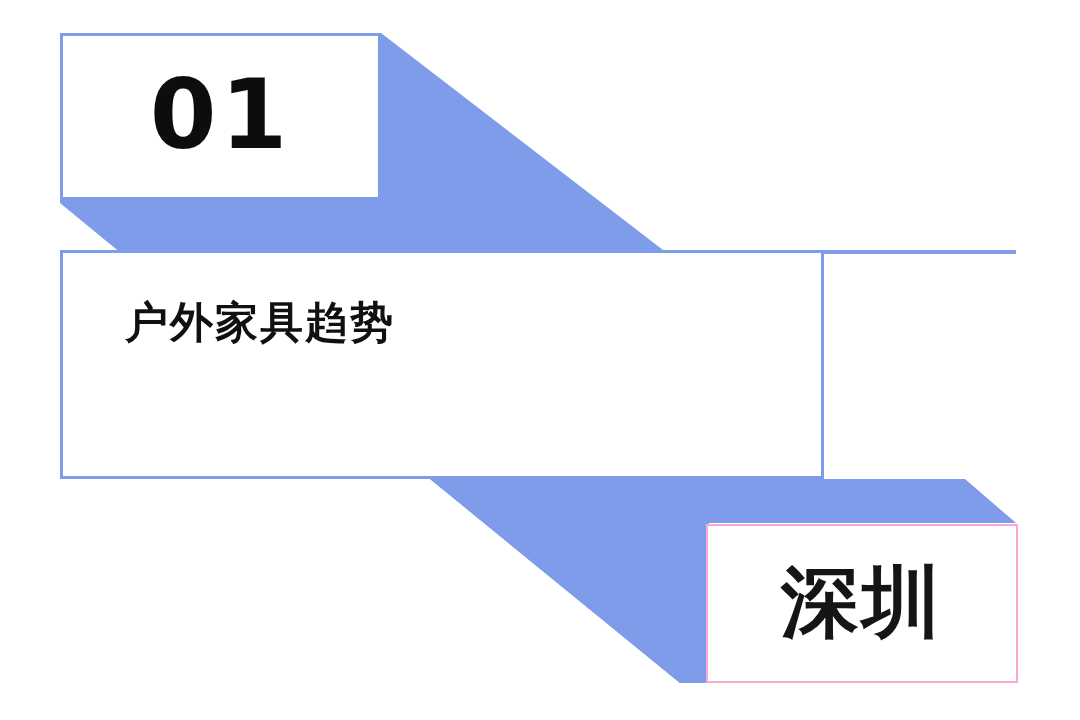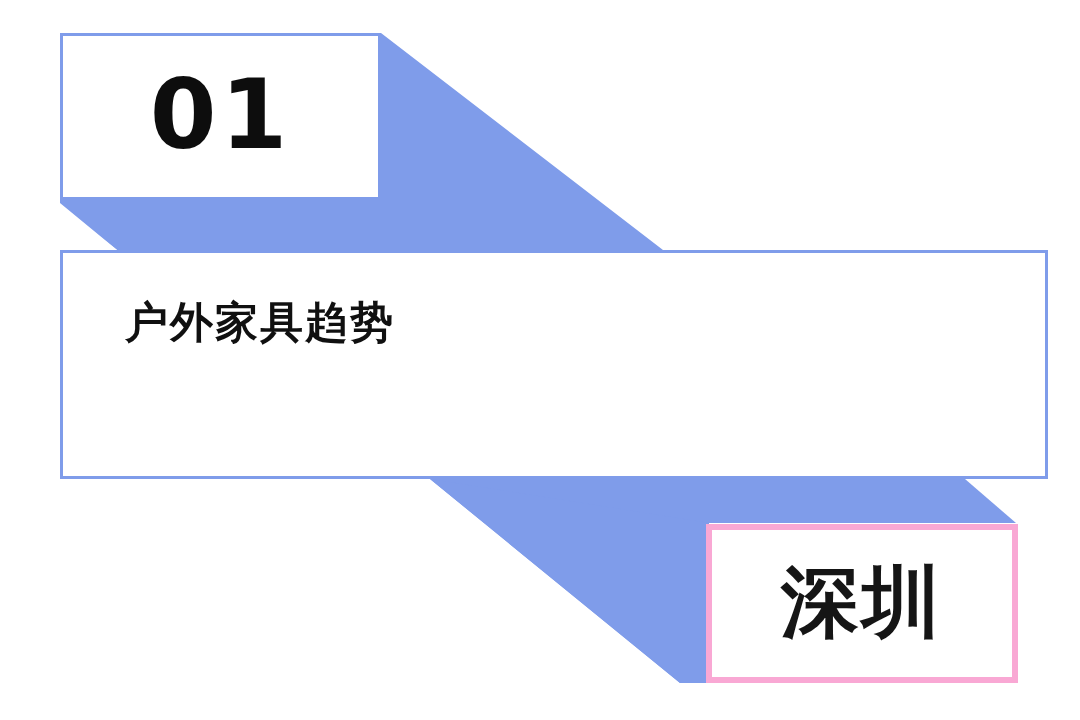--- a/index.html
+++ b/index.html
@@ -47,21 +47,21 @@
     color: #0d0d0d;
     letter-spacing: 4px;
     line-height: 1;
     transform: translateY(-2px);
   }
   
   #title-panel {
     position: absolute;
     left: 60px;
     top: 250px;
-    width: 988px;
+    width: 764px;
     height: 229px;
     box-sizing: border-box;
     background: #ffffff;
     border: 3px solid #7f9cea;
     padding: 36px 0 0 62px;
   }
   #title-panel .tline {
     font-family: "DejaVu Sans", "Liberation Sans", sans-serif;
     font-size: 43px;
     font-weight: 700;
@@ -72,21 +72,21 @@
   }
   
   #city-box {
     position: absolute;
     left: 706px;
     top: 524px;
     width: 312px;
     height: 159px;
     box-sizing: border-box;
     background: #ffffff;
-    border: 6px solid #f9a8d4;
+    border: 2px solid #f9a8d4;
     display: flex;
     align-items: center;
     justify-content: center;
   }
   #city-box .city {
     font-family: "DejaVu Sans", "Liberation Sans", sans-serif;
     font-size: 78px;
     font-weight: 700;
     color: #151515;
     letter-spacing: 3px;

